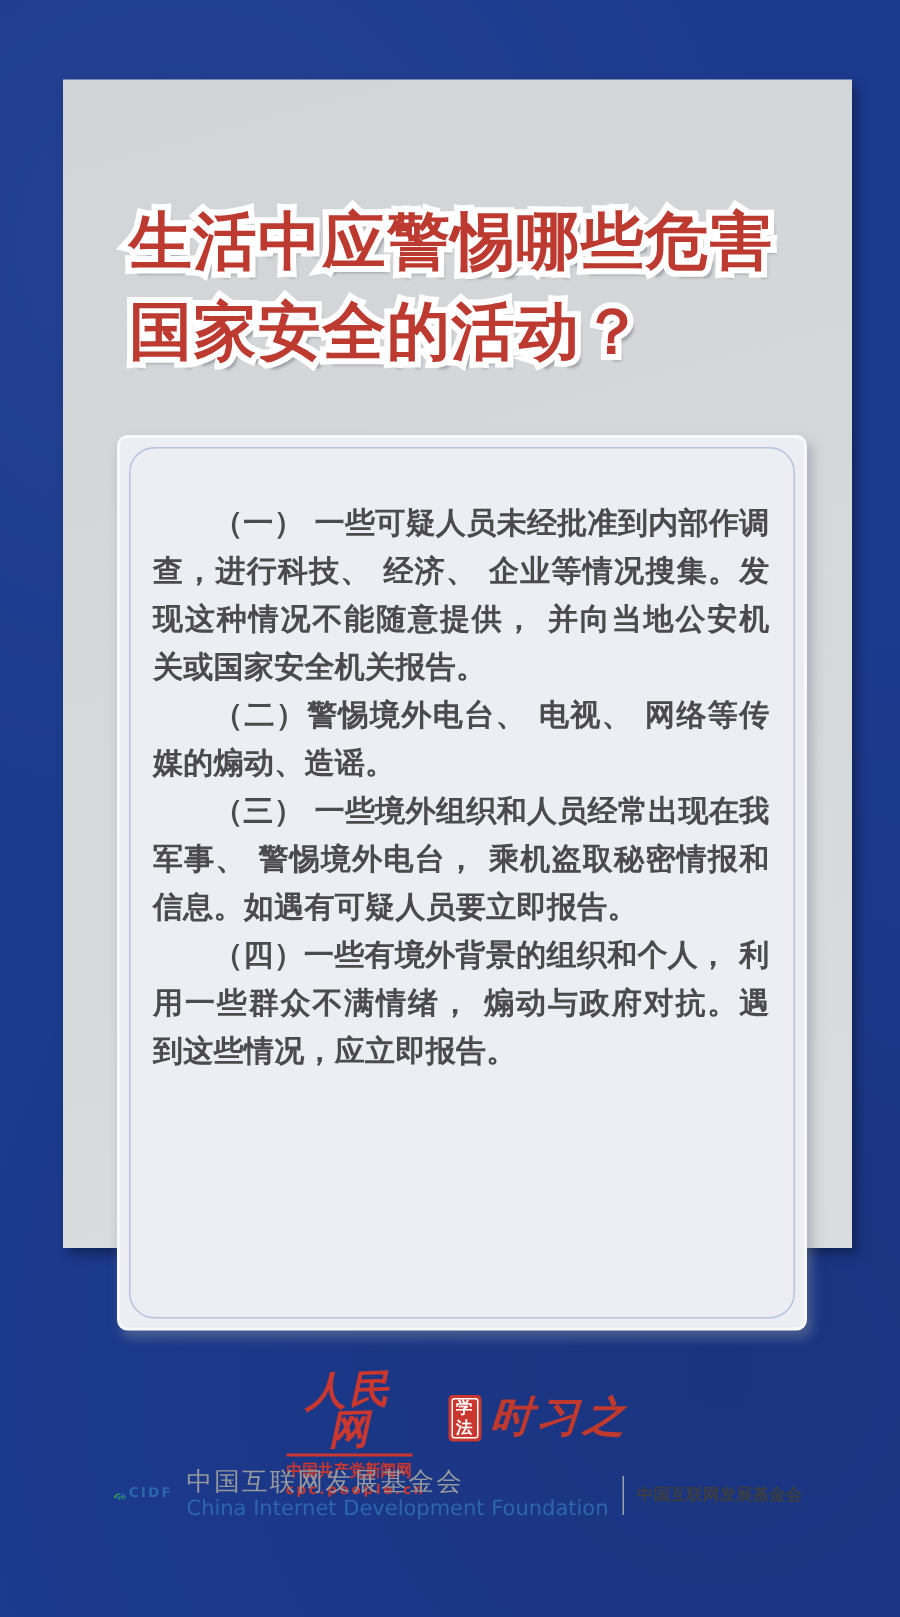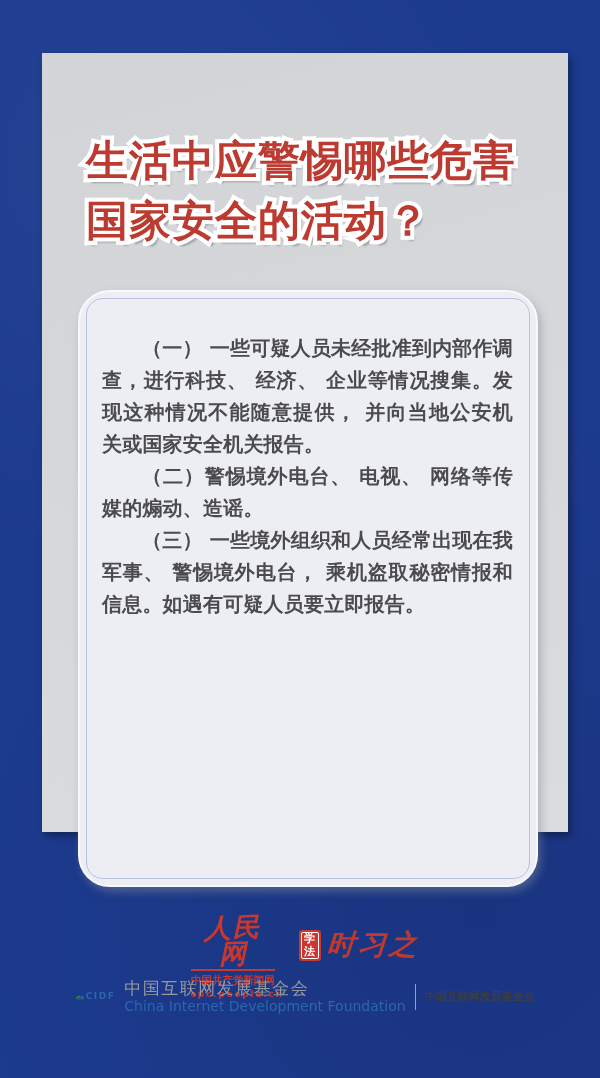--- a/index.html
+++ b/index.html
@@ -31,21 +31,21 @@
     -webkit-text-stroke:8px #ffffff;
     text-shadow:4px 5px 2px rgba(95,100,110,0.45);
   }
   .t-fill { position:absolute; left:0; top:0; color:#bd3a30; }
 
   
   .card {
     position:absolute; left:36px; top:237px; width:460px; height:597px;
     background:#eceef3;
     border:2px solid #f6f8fb;
-    border-radius:32px;
+    border-radius:7px;
     box-shadow:3px 5px 8px rgba(125,135,155,0.5);
   }
   .card-border {
     position:absolute; inset:6px;
     border:1px solid #b6c2de;
     border-radius:17px;
     pointer-events:none;
   }
   .card-body {
     position:absolute; inset:0;
@@ -123,20 +123,21 @@
       <span class="t-fill">国家安全的活动？</span>
     </div>
   </div>
 
   <div class="card">
     <div class="card-border"></div>
     <div class="card-body">
       <p>（一） 一些可疑人员未经批准到内部作调查，进行科技、 经济、 企业等情况搜集。发现这种情况不能随意提供， 并向当地公安机关或国家安全机关报告。</p>
       <p>（二）警惕境外电台、 电视、 网络等传媒的煽动、造谣。</p>
       <p>（三） 一些境外组织和人员经常出现在我军事、 警惕境外电台， 乘机盗取秘密情报和信息。如遇有可疑人员要立即报告。</p>
+      <p>（四）一些有境外背景的组织和个人， 利用一些群众不满情绪， 煽动与政府对抗。遇到这些情况，应立即报告。</p>
     </div>
   </div>
 
   <div class="logo-row">
     <div class="people">
       <div class="people-name">人民网</div>
       <div class="people-divider"></div>
       <div class="people-subtitle">中国共产党新闻网</div>
       <div class="people-url">cpc.people.cn</div>
     </div>

